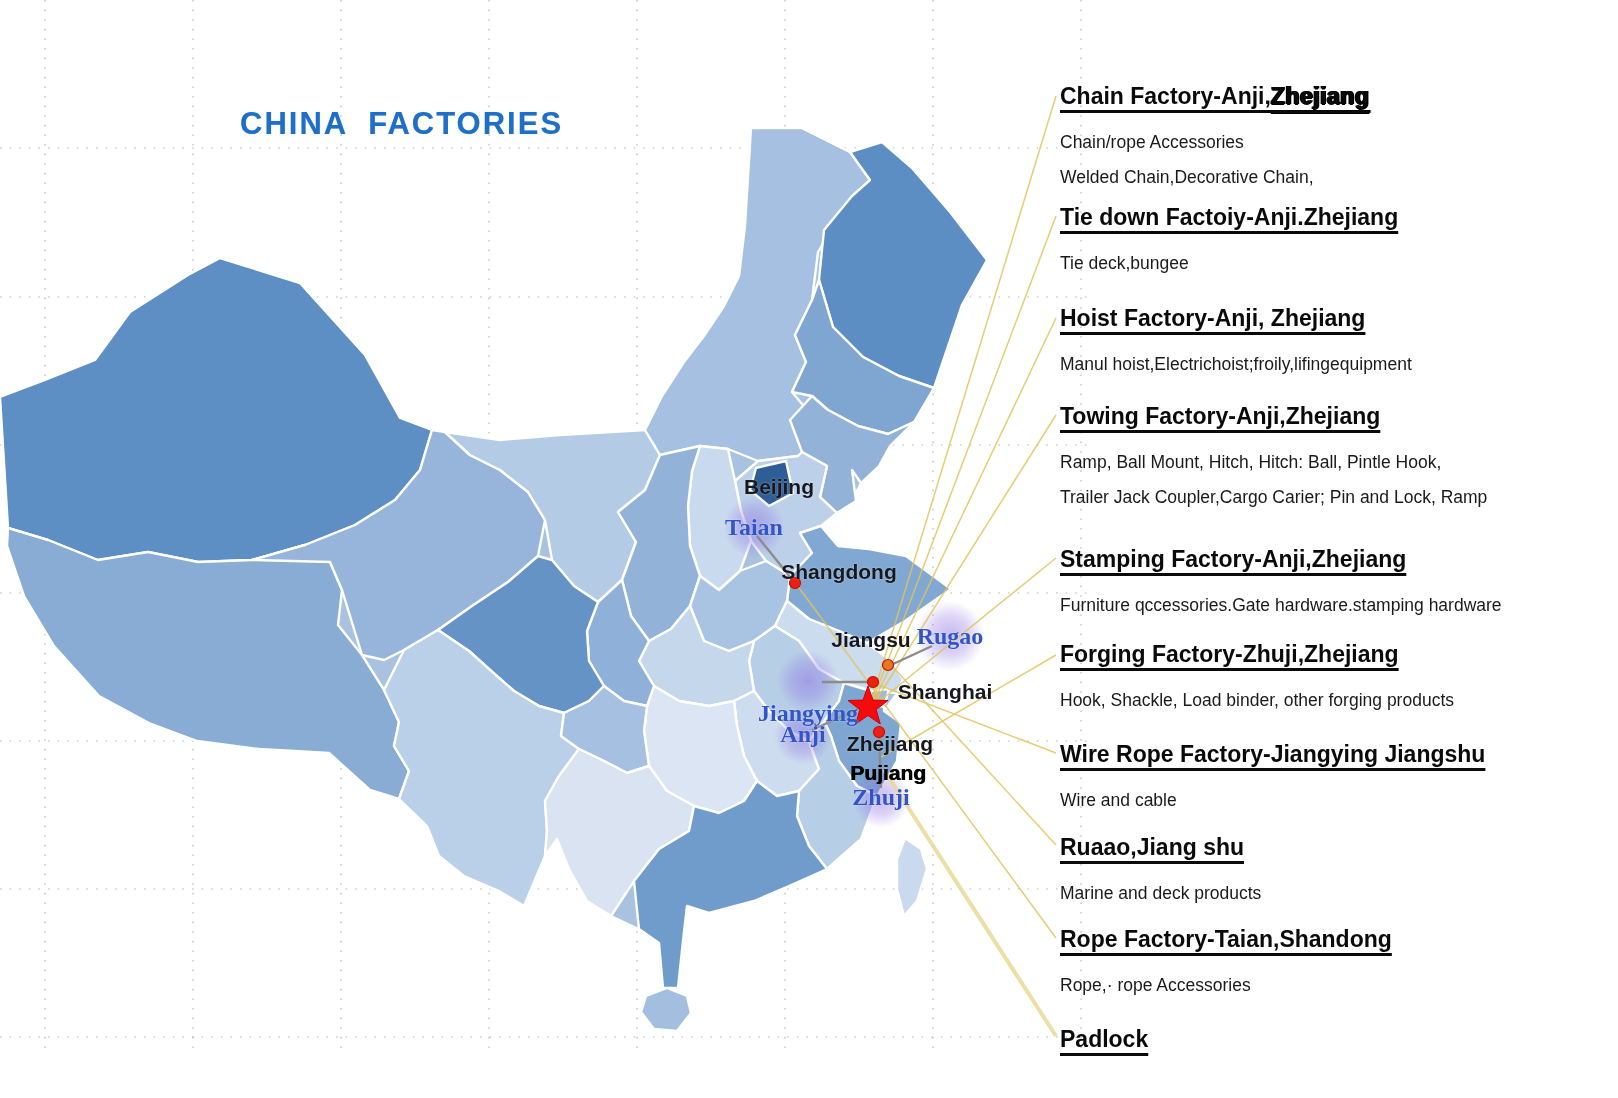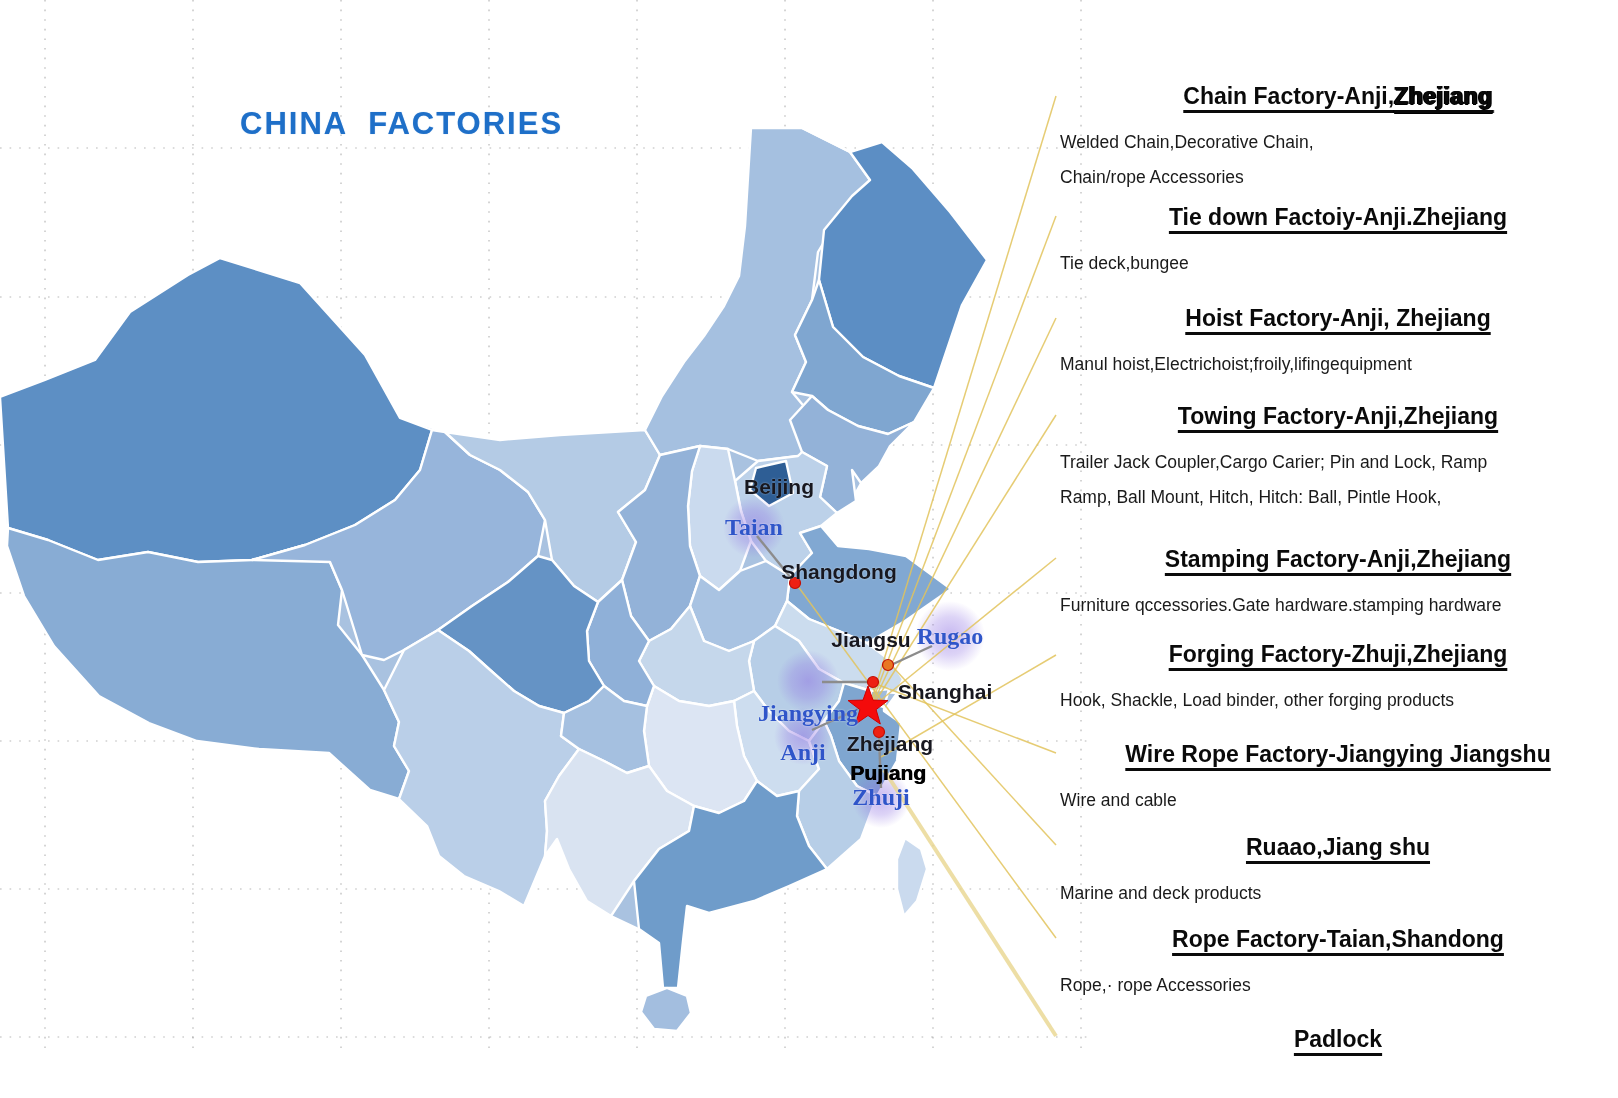--- a/index.html
+++ b/index.html
@@ -35,21 +35,20 @@
   }
   #factory-panel{position:absolute;left:0;top:0;z-index:5;}
   .factory{position:absolute;left:1060px;width:556px;}
   .fh{
     margin:0;font-size:23px;font-weight:bold;color:#0A0A0A;
     line-height:32px;
     text-decoration:underline;
     text-decoration-thickness:3px;
     text-underline-offset:6px;
     white-space:nowrap;
-    text-align:center;
   }
   .fh .smudge{
     text-shadow:1.2px 0 0 #000, -1.2px 0 0 #000, 0 1px 0 #000;
     letter-spacing:0.5px;
   }
   .fp{
     font-size:17.5px;color:#1A1A1A;line-height:35px;
     margin-top:0;white-space:nowrap;
   }
   .fp:first-of-type{margin-top:13px;}
@@ -141,48 +140,48 @@
 <div id="title">CHINA  FACTORIES</div>
 
 <div id="labels-layer">
     <div class="map-label lab-province" style="left: 779px; top: 486px;">Beijing</div>
     <div class="map-label lab-city" style="left: 754px; top: 527px;">Taian</div>
     <div class="map-label lab-province" style="left: 839px; top: 571px;">Shangdong</div>
     <div class="map-label lab-province" style="left: 871px; top: 639px;">Jiangsu</div>
     <div class="map-label lab-city" style="left: 950px; top: 636px;">Rugao</div>
     <div class="map-label lab-city" style="left: 808px; top: 681px; margin-top: 32px;">Jiangying</div>
     <div class="map-label lab-province" style="left: 945px; top: 691px;">Shanghai</div>
-    <div class="map-label lab-city" style="left: 803px; top: 752px;">Anji</div>
+    <div class="map-label lab-city" style="left: 803px; top: 734px;">Anji</div>
     <div class="map-label lab-province" style="left: 890px; top: 743px;">Zhejiang</div>
     <div class="map-label lab-bold" style="left: 888px; top: 772px;">Pujiang</div>
     <div class="map-label lab-city" style="left: 881px; top: 797px;">Zhuji</div>
   </div>
 
 <div id="factory-panel">
 
   <div class="factory" style="top:80px">
     <h2 class="fh"><span>Chain Factory-Anji,</span><span class="smudge">Zhejiang</span></h2>
+    <div class="fp">Chain/rope Accessories</div>
     <div class="fp">Welded Chain,Decorative Chain,</div>
-    <div class="fp">Chain/rope Accessories</div>
   </div>
 
   <div class="factory" style="top:201px">
     <h2 class="fh">Tie down Factoiy-Anji.Zhejiang</h2>
     <div class="fp">Tie deck,bungee</div>
   </div>
 
   <div class="factory" style="top:302px">
     <h2 class="fh">Hoist Factory-Anji, Zhejiang</h2>
     <div class="fp">Manul hoist,Electrichoist;froily,lifingequipment</div>
   </div>
 
   <div class="factory" style="top:400px">
     <h2 class="fh">Towing Factory-Anji,Zhejiang</h2>
+    <div class="fp">Ramp, Ball Mount, Hitch, Hitch: Ball, Pintle Hook,</div>
     <div class="fp"> Trailer Jack Coupler,Cargo Carier; Pin and Lock, Ramp</div>
-    <div class="fp">Ramp, Ball Mount, Hitch, Hitch: Ball, Pintle Hook,</div>
   </div>
 
   <div class="factory" style="top:543px">
     <h2 class="fh">Stamping Factory-Anji,Zhejiang</h2>
     <div class="fp">Furniture qccessories.Gate hardware.stamping hardware</div>
   </div>
 
   <div class="factory" style="top:638px">
     <h2 class="fh">Forging Factory-Zhuji,Zhejiang</h2>
     <div class="fp">Hook, Shackle, Load binder, other forging products</div>

